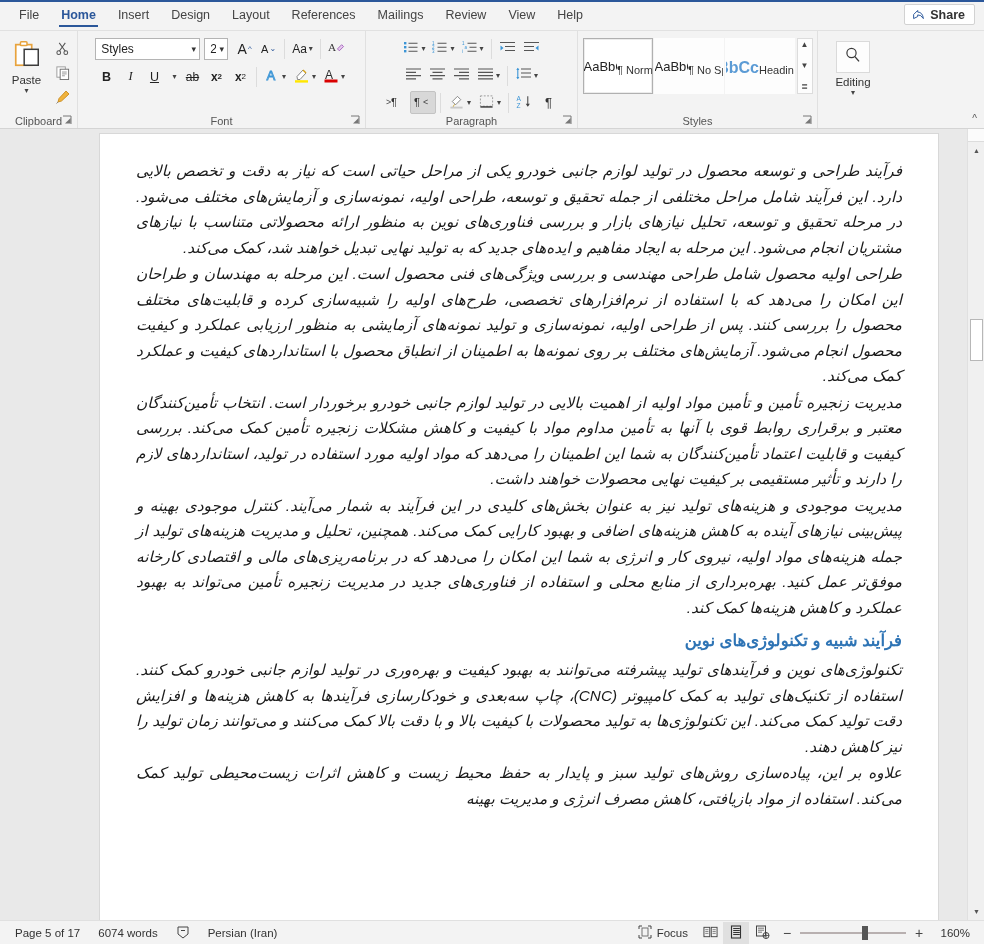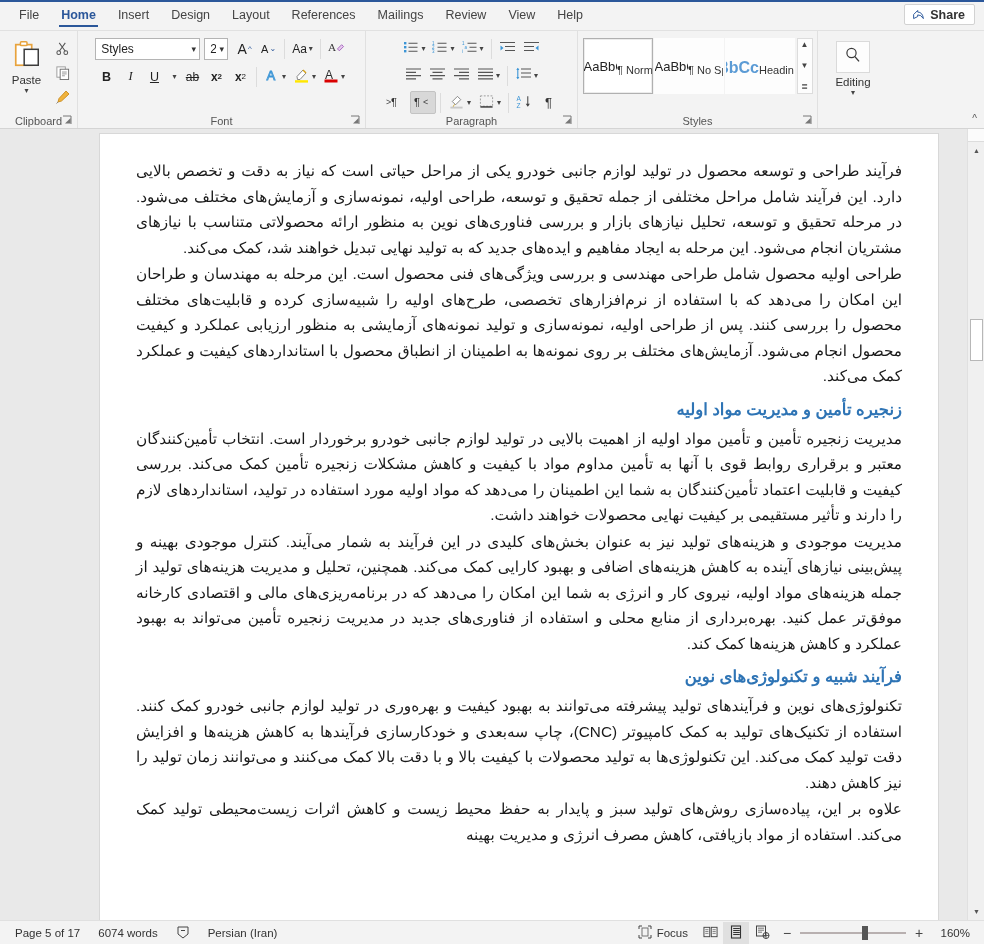--- a/index.html
+++ b/index.html
@@ -203,20 +203,21 @@
   }
   .h1.first { margin-top: 4px; }
   .para {
     direction: rtl;
     text-align: justify;
     font-size: 15.3px;
     line-height: 25.5px;
     color: #1a1a1a;
     margin: 0 0 1px 0;
     text-align-last: right;
+    font-style: italic;
   }
 
   
   .vscroll {
     position: absolute; right: 0; top: 0; bottom: 0; width: 17px;
     background: #f0f0f0; border-left: 1px solid #e0e0e0;
   }
   .vs-arrow {
     width: 17px; height: 17px; display:flex; align-items:center; justify-content:center;
     font-size: 7px; color: #555; background:#f0f0f0; cursor: pointer;
@@ -625,21 +626,20 @@
       </div>
     </div>
 
     <div class="ribbon-collapse">^</div>
   </div>
 
   <div class="docarea">
     <div class="page">
       <div class="para">فرآیند طراحی و توسعه محصول در تولید لوازم جانبی خودرو یکی از مراحل حیاتی است که نیاز به دقت و تخصص بالایی دارد. این فرآیند شامل مراحل مختلفی از جمله تحقیق و توسعه، طراحی اولیه، نمونه‌سازی و آزمایش‌های مختلف می‌شود. در مرحله تحقیق و توسعه، تحلیل نیازهای بازار و بررسی فناوری‌های نوین به منظور ارائه محصولاتی متناسب با نیازهای مشتریان انجام می‌شود. این مرحله به ایجاد مفاهیم و ایده‌های جدید که به تولید نهایی تبدیل خواهند شد، کمک می‌کند.</div>
       <div class="para">طراحی اولیه محصول شامل طراحی مهندسی و بررسی ویژگی‌های فنی محصول است. این مرحله به مهندسان و طراحان این امکان را می‌دهد که با استفاده از نرم‌افزارهای تخصصی، طرح‌های اولیه را شبیه‌سازی کرده و قابلیت‌های مختلف محصول را بررسی کنند. پس از طراحی اولیه، نمونه‌سازی و تولید نمونه‌های آزمایشی به منظور ارزیابی عملکرد و کیفیت محصول انجام می‌شود. آزمایش‌های مختلف بر روی نمونه‌ها به اطمینان از انطباق محصول با استانداردهای کیفیت و عملکرد کمک می‌کند.</div>
-      <div class="h1">زنجیره تأمین و مدیریت مواد اولیه</div>
       <div class="para">مدیریت زنجیره تأمین و تأمین مواد اولیه از اهمیت بالایی در تولید لوازم جانبی خودرو برخوردار است. انتخاب تأمین‌کنندگان معتبر و برقراری روابط قوی با آنها به تأمین مداوم مواد با کیفیت و کاهش مشکلات زنجیره تأمین کمک می‌کند. بررسی کیفیت و قابلیت اعتماد تأمین‌کنندگان به شما این اطمینان را می‌دهد که مواد اولیه مورد استفاده در تولید، استانداردهای لازم را دارند و تأثیر مستقیمی بر کیفیت نهایی محصولات خواهند داشت.</div>
       <div class="para">مدیریت موجودی و هزینه‌های تولید نیز به عنوان بخش‌های کلیدی در این فرآیند به شمار می‌آیند. کنترل موجودی بهینه و پیش‌بینی نیازهای آینده به کاهش هزینه‌های اضافی و بهبود کارایی کمک می‌کند. همچنین، تحلیل و مدیریت هزینه‌های تولید از جمله هزینه‌های مواد اولیه، نیروی کار و انرژی به شما این امکان را می‌دهد که در برنامه‌ریزی‌های مالی و اقتصادی کارخانه موفق‌تر عمل کنید. بهره‌برداری از منابع محلی و استفاده از فناوری‌های جدید در مدیریت زنجیره تأمین می‌تواند به بهبود عملکرد و کاهش هزینه‌ها کمک کند.</div>
       <div class="h1">فرآیند شبیه و تکنولوژی‌های نوین</div>
       <div class="para">تکنولوژی‌های نوین و فرآیندهای تولید پیشرفته می‌توانند به بهبود کیفیت و بهره‌وری در تولید لوازم جانبی خودرو کمک کنند. استفاده از تکنیک‌های تولید به کمک کامپیوتر (CNC)، چاپ سه‌بعدی و خودکارسازی فرآیندها به کاهش هزینه‌ها و افزایش دقت تولید کمک می‌کند. این تکنولوژی‌ها به تولید محصولات با کیفیت بالا و با دقت بالا کمک می‌کنند و می‌توانند زمان تولید را نیز کاهش دهند.</div>
       <div class="para">علاوه بر این، پیاده‌سازی روش‌های تولید سبز و پایدار به حفظ محیط زیست و کاهش اثرات زیست‌محیطی تولید کمک می‌کند. استفاده از مواد بازیافتی، کاهش مصرف انرژی و مدیریت بهینه</div>
     </div>
 
     <div class="vscroll">
       <div class="vs-split"></div>
       <div class="vs-arrow top" style="top:13px">▲</div>

